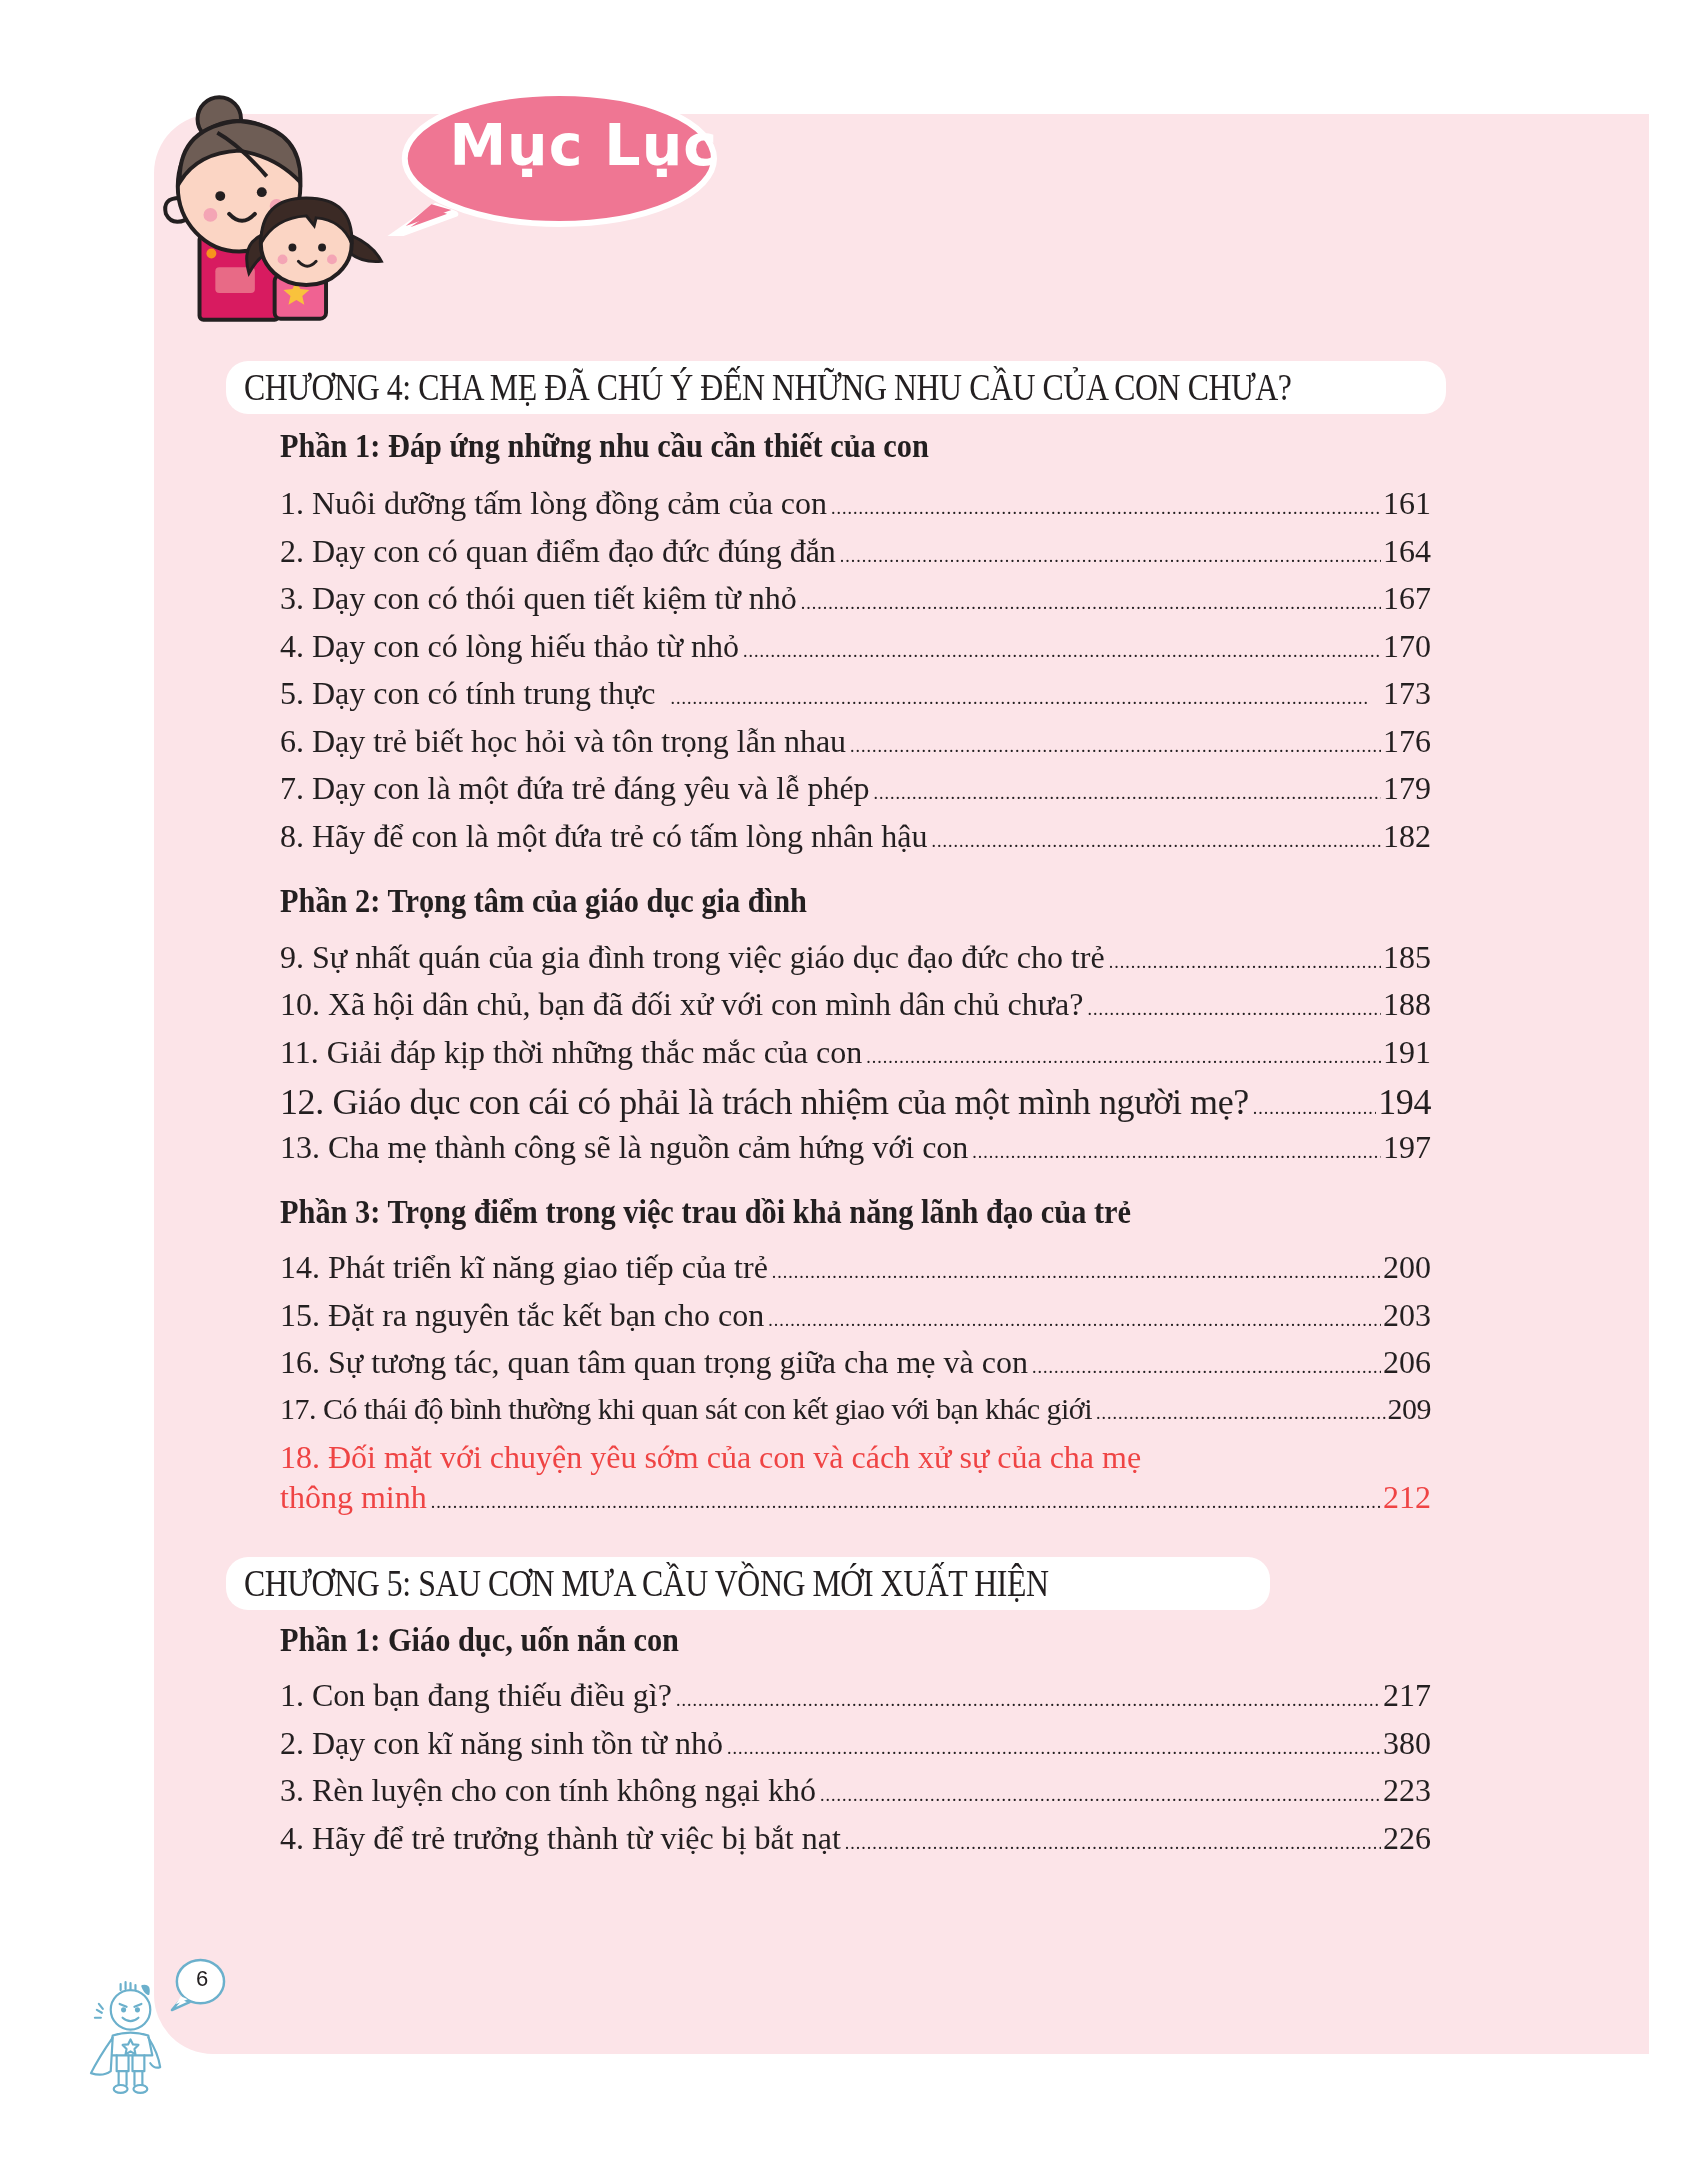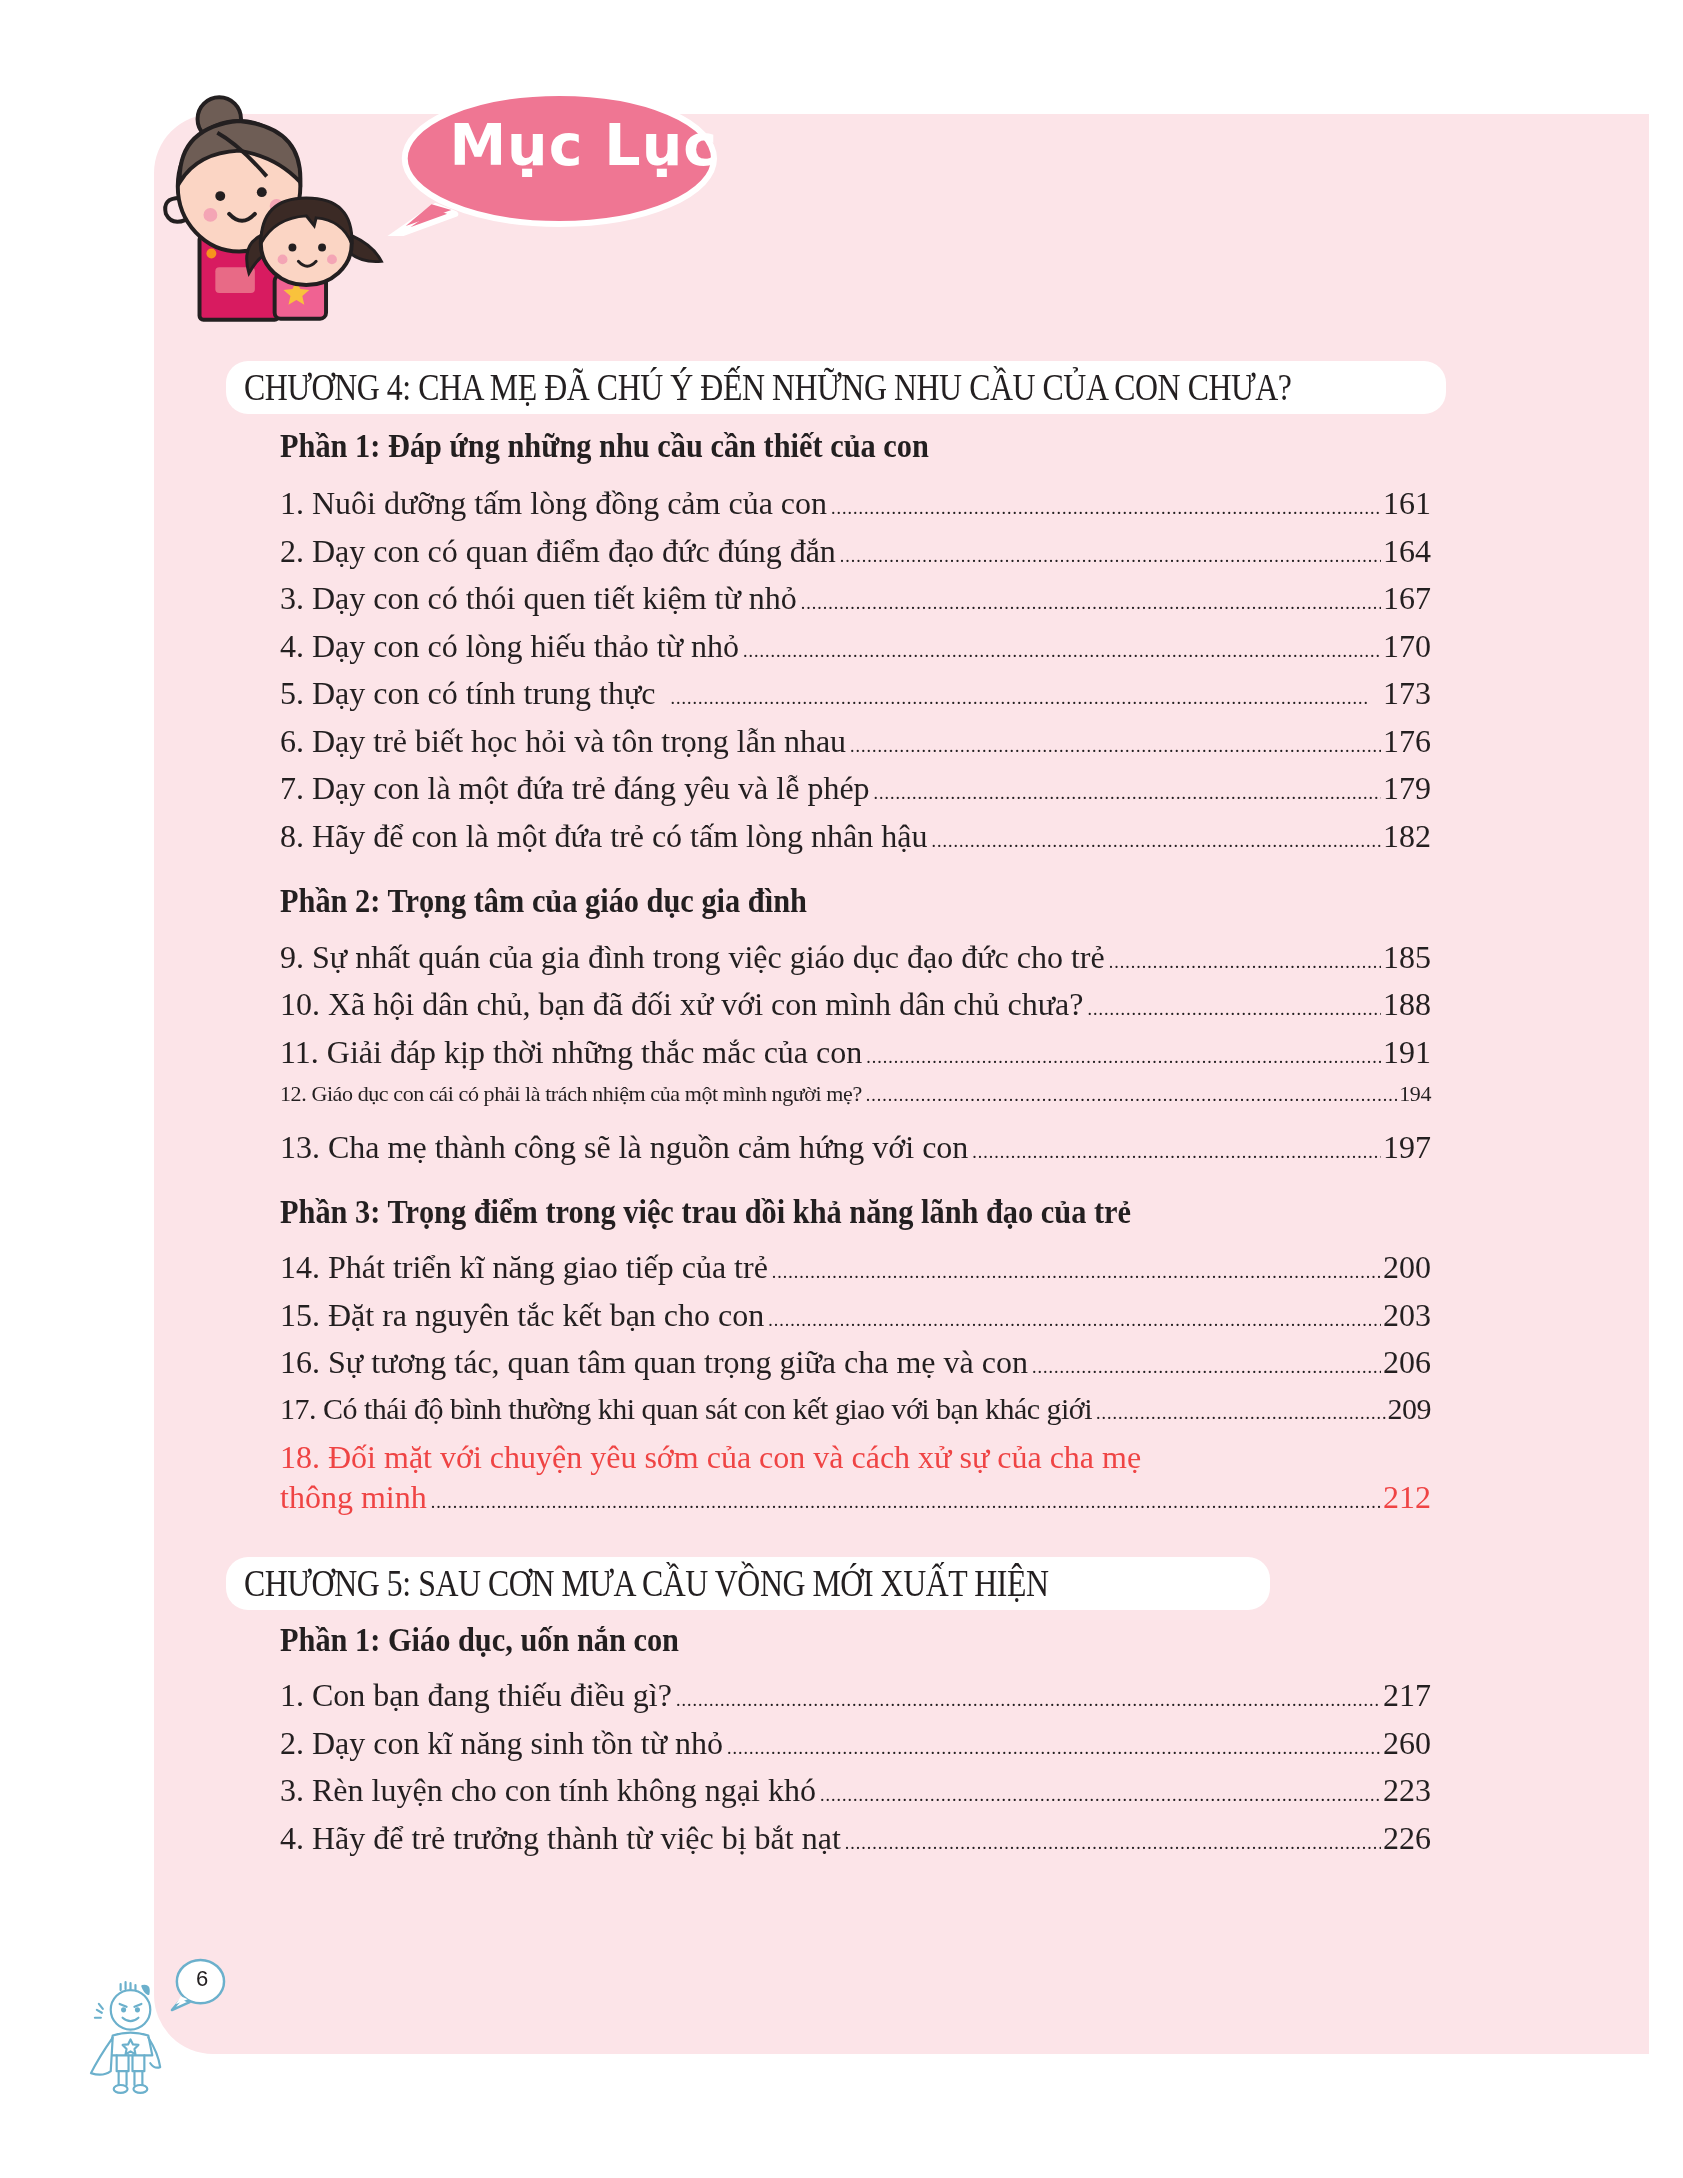--- a/index.html
+++ b/index.html
@@ -147,21 +147,21 @@
 <div class="toc-row" style="top:986px;">
   <span class="toc-label">10. Xã hội dân chủ, bạn đã đối xử với con mình dân chủ chưa?</span>
   <span class="toc-dots"></span>
   <span class="toc-page">188</span>
 </div>
 <div class="toc-row" style="top:1034px;">
   <span class="toc-label">11. Giải đáp kịp thời những thắc mắc của con</span>
   <span class="toc-dots"></span>
   <span class="toc-page">191</span>
 </div>
-<div class="toc-row" style="top:1081px; font-size:22px; letter-spacing:-0.4px;">
+<div class="toc-row" style="top:1081px; font-size:36px; letter-spacing:-0.4px;">
   <span class="toc-label">12. Giáo dục con cái có phải là trách nhiệm của một mình người mẹ?</span>
   <span class="toc-dots"></span>
   <span class="toc-page">194</span>
 </div>
 <div class="toc-row" style="top:1129px;">
   <span class="toc-label">13. Cha mẹ thành công sẽ là nguồn cảm hứng với con</span>
   <span class="toc-dots"></span>
   <span class="toc-page">197</span>
 </div>
 
@@ -203,21 +203,21 @@
 <div class="section-title" style="top:1622px;">Phần 1: Giáo dục, uốn nắn con</div>
 
 <div class="toc-row" style="top:1677px;">
   <span class="toc-label">1. Con bạn đang thiếu điều gì?</span>
   <span class="toc-dots"></span>
   <span class="toc-page">217</span>
 </div>
 <div class="toc-row" style="top:1725px;">
   <span class="toc-label">2. Dạy con kĩ năng sinh tồn từ nhỏ</span>
   <span class="toc-dots"></span>
-  <span class="toc-page">260</span>
+  <span class="toc-page">380</span>
 </div>
 <div class="toc-row" style="top:1772px;">
   <span class="toc-label">3. Rèn luyện cho con tính không ngại khó</span>
   <span class="toc-dots"></span>
   <span class="toc-page">223</span>
 </div>
 <div class="toc-row" style="top:1820px;">
   <span class="toc-label">4. Hãy để trẻ trưởng thành từ việc bị bắt nạt</span>
   <span class="toc-dots"></span>
   <span class="toc-page">226</span>

